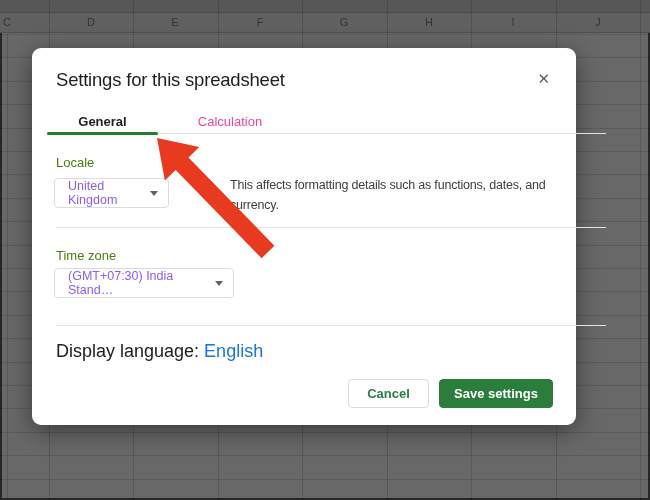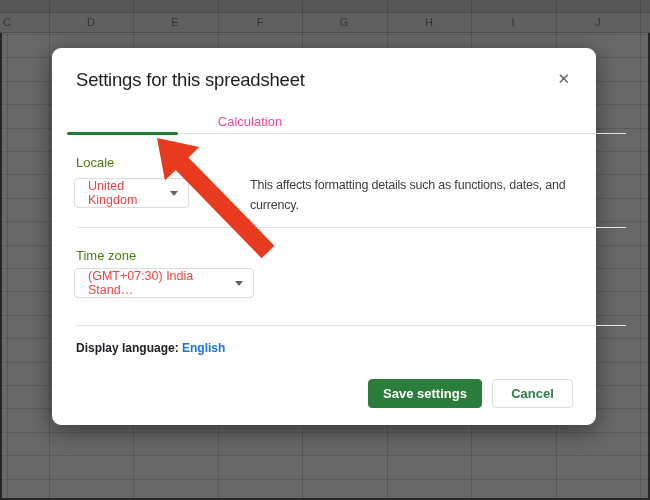--- a/index.html
+++ b/index.html
@@ -10,43 +10,43 @@
   .sheet-bg { position:absolute; inset:0; background:#686868; box-shadow:inset 0 0 0 2px #262626; }
   .sheet-topstrip { position:absolute; left:0; top:0; width:650px; height:13px; background:#575757; border-bottom:1px solid #4b4b4b; }
   .sheet-colheader { position:absolute; left:0; top:13px; width:650px; height:20px; background:#606060; border-bottom:1px solid #4e4e4e; }
   .col-letter { position:absolute; top:3px; transform:translateX(-50%); font-size:11px; color:#333333; }
   .sheet-body { position:absolute; left:0; top:34px; width:650px; height:466px;
     background-image:repeating-linear-gradient(to bottom, rgba(0,0,0,0.13) 0 1px, transparent 1px 23.4px); }
   .vline { position:absolute; width:1px; background:rgba(0,0,0,0.15); }
 
   
   .dialog { position:absolute; left:32px; top:48px; width:544px; height:377px; background:#ffffff;
-    border-radius:9px; box-shadow:0 6px 24px rgba(0,0,0,0.45);margin-left:20px; }
+    border-radius:9px; box-shadow:0 6px 24px rgba(0,0,0,0.45); }
   .dialog-title { position:absolute; left:24px; top:21px; font-size:18.5px; letter-spacing:-0.2px; color:#1f1f1f; }
   .close-btn { position:absolute; right:26px; top:23px; font-size:15px; color:#5f6368; cursor:pointer; line-height:1; }
 
   .tabbar { position:absolute; left:15px; top:60px; width:559px; height:26px; border-bottom:1px solid #e0e0e0; }
   .tab { position:absolute; top:0; height:26px; display:flex; align-items:center; justify-content:center;
     font-size:13px; cursor:pointer; }
   .tab-general { left:0; width:111px; color:#202124; font-weight:bold; }
   .tab-calculation { left:111px; width:144px; color:#ec4899; }
   .tab-underline { position:absolute; left:0; bottom:-2px; width:111px; height:3px; background:#1e7e34; border-radius:2px; }
 
   .field-label { position:absolute; left:24px; font-size:13px; color:#4d7c0f; }
   .select-box { position:absolute; left:22px; height:30px; border:1px solid #dadce0; border-radius:4px;
     display:flex; align-items:center; justify-content:space-between; padding:0 10px 0 13px;
-    font-size:12.5px; color:#ef4444; background:#fff; cursor:pointer; }
+    font-size:12.5px; color:#8b5cf6; background:#fff; cursor:pointer; }
   .caret { width:0; height:0; border-left:4px solid transparent; border-right:4px solid transparent;
     border-top:5px solid #5f6368; margin-left:8px; flex:none; }
 
   .help-text { position:absolute; left:198px; width:400px; font-size:12.5px; letter-spacing:-0.2px;
     line-height:19.5px; color:#3c4043; white-space:pre-line; }
   .divider { position:absolute; left:24px; width:550px; height:1px; background:#e3e3e3; }
 
-  .display-lang { position:absolute; left:24px; top:293px; font-size:12px; color:#202124;font-weight:bold; }
+  .display-lang { position:absolute; left:24px; top:293px; font-size:18px; color:#202124; }
   .lang-link { color:#1a73e8; cursor:pointer; text-decoration:none; }
 
   .btn-row { position:absolute; right:23px; top:331px; display:flex; gap:10px; }
   .btn { height:29px; border-radius:4px; font-size:13px; font-weight:bold; display:flex;
     align-items:center; justify-content:center; cursor:pointer; font-family:inherit; }
   .btn-cancel { width:81px; background:#ffffff; border:1px solid #dadce0; color:#2e7d46; }
   .btn-save { width:114px; background:#2b7d3b; border:1px solid #2b7d3b; color:#ffffff; }
 
   .arrow-overlay { position:absolute; inset:0; pointer-events:none; }
 </style>
@@ -77,20 +77,21 @@
       <div class="vline" style="left: 640px; top: 0px; height: 500px;"></div>
       <div class="vline" style="left: 7px; top: 34px; height: 466px;"></div>
     </div>
 </div>
 
 <div class="dialog">
   <div class="dialog-title">Settings for this spreadsheet</div>
   <div class="close-btn">✕</div>
 
   <div class="tabbar">
+    <div class="tab tab-general">General</div>
     <div class="tab tab-calculation">Calculation</div>
     <div class="tab-underline"></div>
   </div>
 
   <div class="field-label" style="top:107px;">Locale</div>
   <div class="select-box" style="top:130px; width:115px;">
     <span>United Kingdom</span>
     <span class="caret"></span>
   </div>
   <div class="help-text" style="top:128px;">This affects formatting details such as functions, dates, and
@@ -104,20 +105,20 @@
     <span class="caret"></span>
   </div>
 
   <div class="divider" style="top:277px;"></div>
 
   <div class="display-lang">
     <span>Display language: </span><a class="lang-link">English</a>
   </div>
 
   <div class="btn-row">
+    <button class="btn btn-cancel">Cancel</button>
     <button class="btn btn-save">Save settings</button>
-    <button class="btn btn-cancel">Cancel</button>
   </div>
 </div>
 
 <svg class="arrow-overlay" width="650" height="500" viewBox="0 0 650 500">
   <polygon points="157,138 199.3,147.1 188.5,157.5 274.4,245.7 261.6,258.3 175.7,170.1 164.9,180.5" fill="#e83a1e"></polygon>
 </svg>
 
 </body></html>

